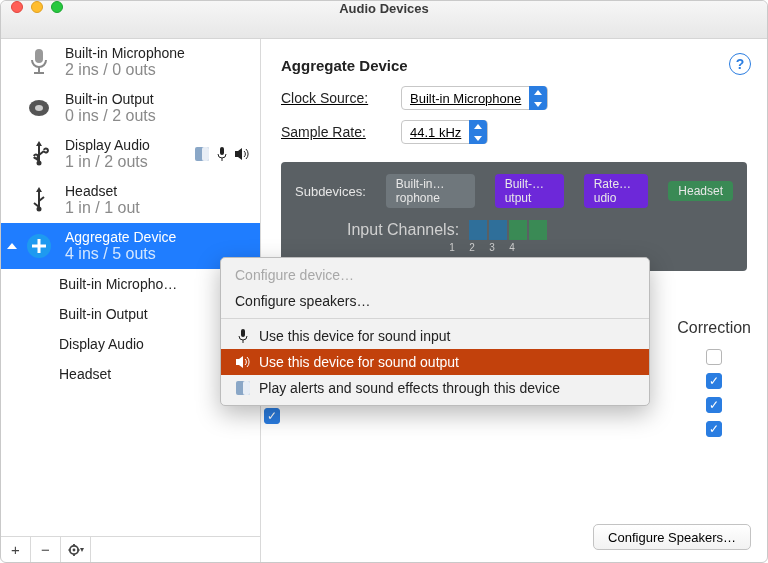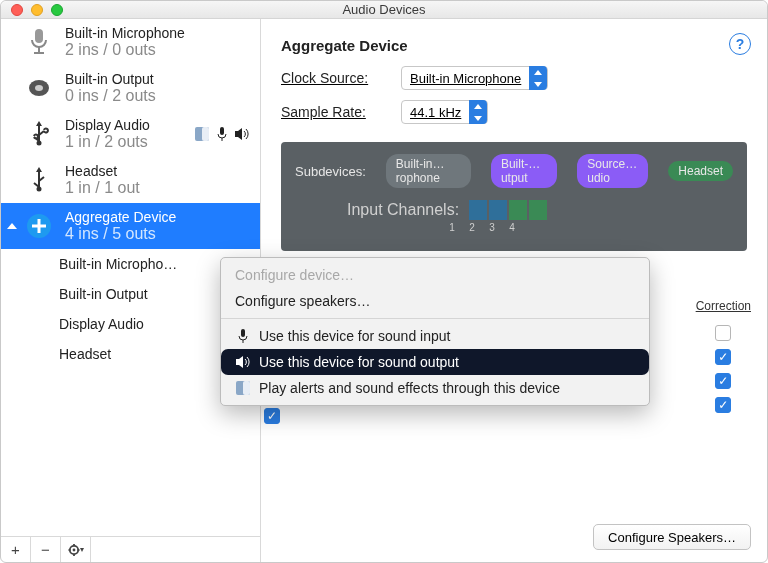--- a/index.html
+++ b/index.html
@@ -1,18 +1,18 @@
 <!DOCTYPE html>
 <html><head>
 <meta charset="utf-8">
 <style>
   * { box-sizing: border-box; margin: 0; padding: 0; font-family: -apple-system, "Helvetica Neue", Arial, sans-serif; }
   body { background: #fff; width: 768px; height: 563px; overflow: hidden; }
   .window { width: 768px; height: 563px; border: 1px solid #c9c9c9; border-radius: 6px; background: #fff; display: flex; flex-direction: column; }
-  .titlebar { height: 18px; background: linear-gradient(#f6f6f6,#e7e7e7); border-bottom: 1px solid #d5d5d5; display: flex; align-items: center; position: relative; border-radius: 6px 6px 0 0; }
+  .titlebar { height: 38px; background: linear-gradient(#f6f6f6,#e7e7e7); border-bottom: 1px solid #d5d5d5; display: flex; position: relative; border-radius: 6px 6px 0 0; font-weight: bold; }
   .traffic { display: flex; gap: 8px; margin-left: 10px; }
   .dot { width: 12px; height: 12px; border-radius: 50%; }
   .dot.red { background: #ff5f57; border:1px solid #e1463f; }
   .dot.yel { background: #ffbd2e; border:1px solid #dfa023; }
   .dot.grn { background: #28c940; border:1px solid #1ba531; }
   .wtitle { position: absolute; left:0; right:0; text-align:center; font-size:13px; color:#3a3a3a; }
   .body { flex:1; display:flex; min-height:0; }
   .sidebar { width: 260px; border-right: 1px solid #d9d9d9; display:flex; flex-direction:column; }
   .devlist { flex:1; overflow:auto; }
   .devitem { display:flex; align-items:center; gap:10px; padding:6px 10px 6px 14px; }
@@ -34,37 +34,37 @@
   .h1 { font-size:15px; font-weight:600; color:#222; margin-bottom:12px; }
   .row { display:flex; align-items:center; gap:10px; margin-bottom:10px; font-size:14px;text-decoration:underline; }
   .row .lbl { width:110px; text-align:left; color:#222; }
   .select { display:inline-flex; align-items:center; border:1px solid #c7c7c7; border-radius:4px; height:24px; background:#fff; }
   .select .val { padding:0 8px; font-size:13px; }
   .stepper { width:18px; height:24px; background:#2a7de1; border-radius:0 4px 4px 0; display:flex; flex-direction:column; }
   .stepper div { flex:1; display:flex; align-items:center; justify-content:center; }
   .stepper svg { width:8px; height:5px; }
   .subpanel { margin-top:8px; background:#5a6064; border-radius:4px; padding:12px 14px 18px 14px; color:#e6e6e6; font-size:13px; position:relative; }
   .subpanel .srow { display:flex; align-items:center; gap:20px; }
-  .pill { padding:3px 10px; border-radius:12px; font-size:12px; font-weight:500; background:#6f777c; color:#e8e8e8; }
-  .pill.blue { background:#8b5cf6; }
+  .pill { padding:3px 10px; border-radius:4px; font-size:12px; font-weight:500; background:#6f777c; color:#e8e8e8; }
+  .pill.blue { background:#6d28d9; }
   .pill.green { background:#3a8a55; }
   .chanrow { display:flex; align-items:center; gap:10px; margin-top:12px; margin-left:52px; }
   .chlabel { font-size:16px; color:#d0d0d0; }
   .chboxes { display:flex; gap:2px; }
   .chbox { width:18px; height:20px; }
   .chnums { display:flex; gap:2px; margin-left:148px; font-size:10px; color:#cfcfcf; margin-top:2px; }
   .chnums span { width:18px; text-align:center; }
   .ctxmenu { position:absolute; top:257px; left:220px; width:430px; background:#f2f2f2; border:1px solid #bcbcbc; border-radius:5px; box-shadow:0 8px 24px rgba(0,0,0,.28); padding:4px 0; z-index:50; }
   .mi { height:26px; display:flex; align-items:center; gap:8px; padding:0 14px; font-size:14px; color:#222; }
   .mi.disabled { color:#a8a8a8; }
-  .mi.sel { background:#0f172a; color:#fff;border-radius:7px; }
+  .mi.sel { background:#c2410c; color:#fff; }
   .mi .mico { width:16px; display:flex; justify-content:center; }
   .sep { height:1px; background:#d5d5d5; margin:4px 0; }
   .rightcol { position:absolute; top:280px; right:16px; display:flex; flex-direction:column; align-items:center; gap:8px; }
-  .colhdr { font-size:12px; color:#333; margin-bottom:4px;text-decoration:underline; }
+  .colhdr { font-size:16px; color:#333; margin-bottom:4px; }
   .cb { width:16px; height:16px; border:1px solid #b6b6b6; border-radius:3px; background:#fff; display:flex; align-items:center; justify-content:center; }
   .cb.checked { background:#2a7de1; border-color:#2a7de1; }
   .cb.checked::after { content:"✓"; color:#fff; font-size:12px; line-height:1; }
   .footer { position:absolute; bottom:12px; right:16px; }
   .btn { height:26px; padding:0 14px; border:1px solid #c3c3c3; border-radius:5px; background:linear-gradient(#fff,#f2f2f2); font-size:13px; display:inline-flex; align-items:center; }
   .statusicons { position:absolute; right:10px; display:flex; gap:4px; }
   .mini { width:16px; height:16px; display:flex; align-items:center; justify-content:center; }
   .extra-cb { position:absolute; top:408px; left:264px; }
 </style>
 </head>
@@ -245,21 +245,21 @@
               </div>
           </span>
         </div>
       </div>
 
       <div class="subpanel">
         <div class="srow">
           <span>Subdevices:</span>
           <span class="pill">Built-in…rophone</span>
           <span class="pill blue">Built-…utput</span>
-          <span class="pill blue">Source…udio</span>
+          <span class="pill blue">Rate…udio</span>
           <span class="pill green">Headset</span>
         </div>
         <div class="chanrow">
           <span class="chlabel">Input Channels:</span>
           <div class="chboxes">
             <div class="chbox" style="background:#2f6f9a"></div>
             <div class="chbox" style="background:#2f6f9a"></div>
             <div class="chbox" style="background:#3a8a55"></div>
             <div class="chbox" style="background:#3a8a55"></div>
           </div>

